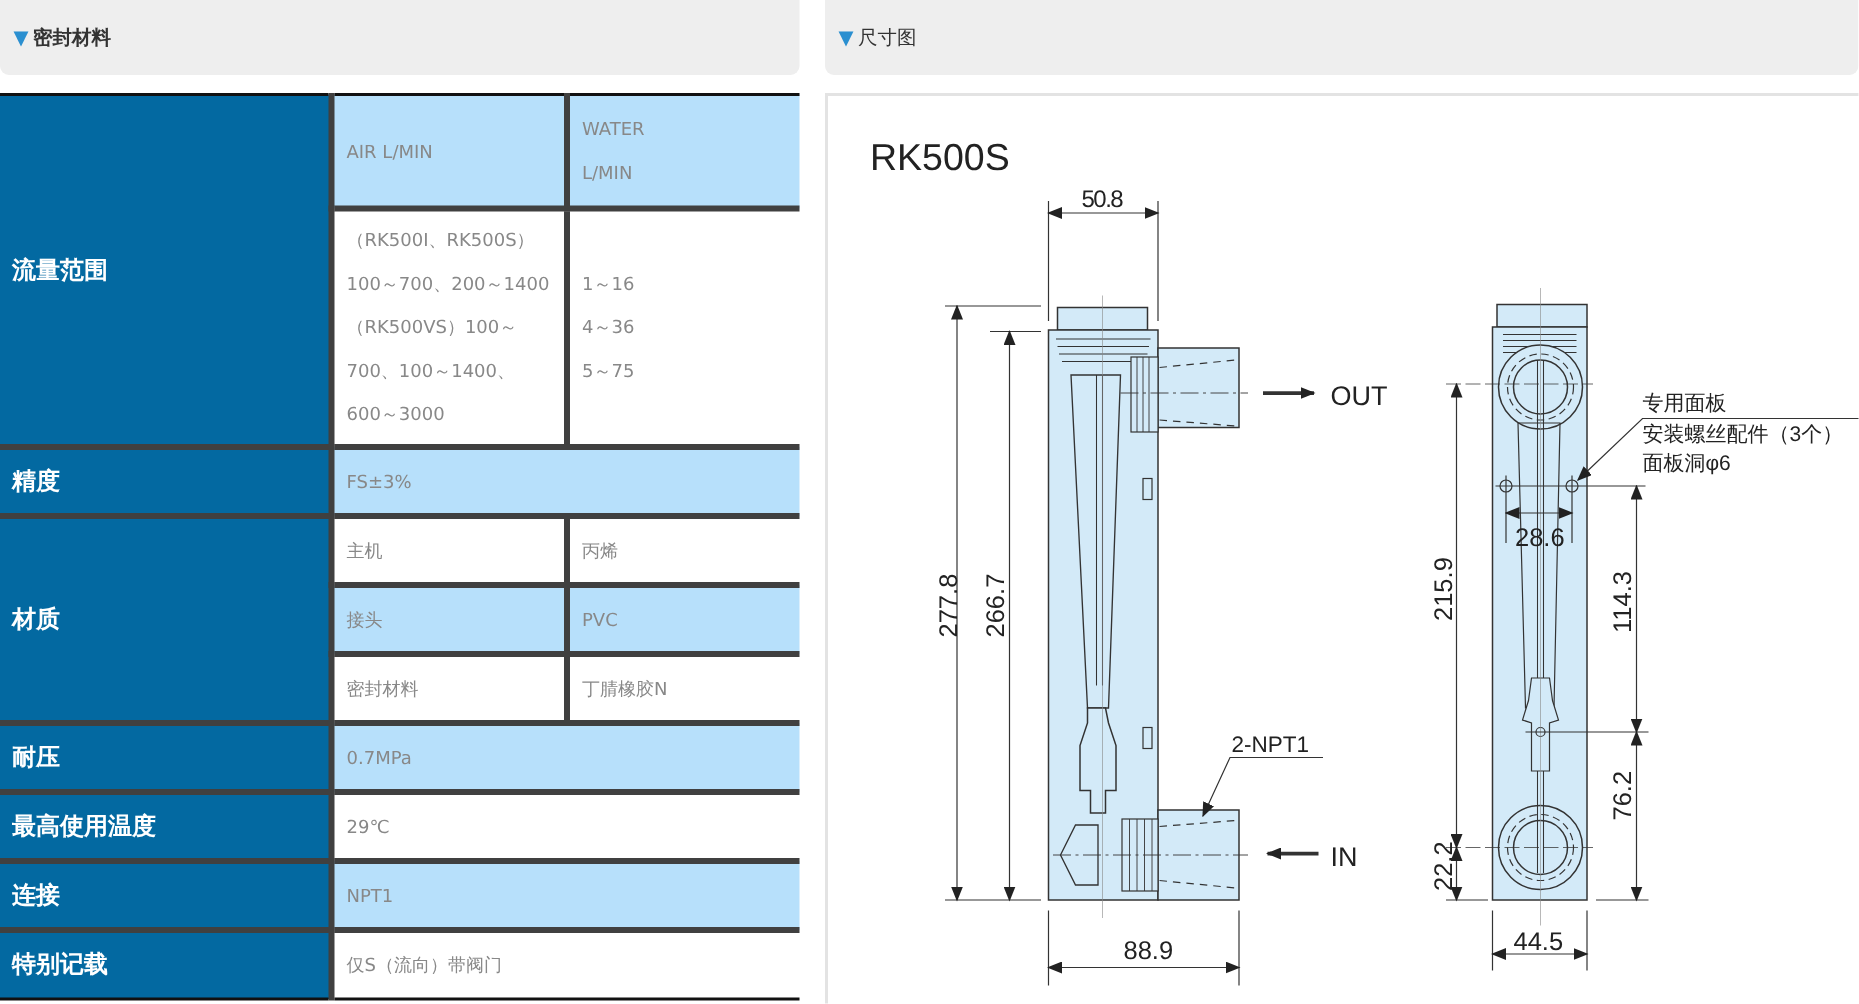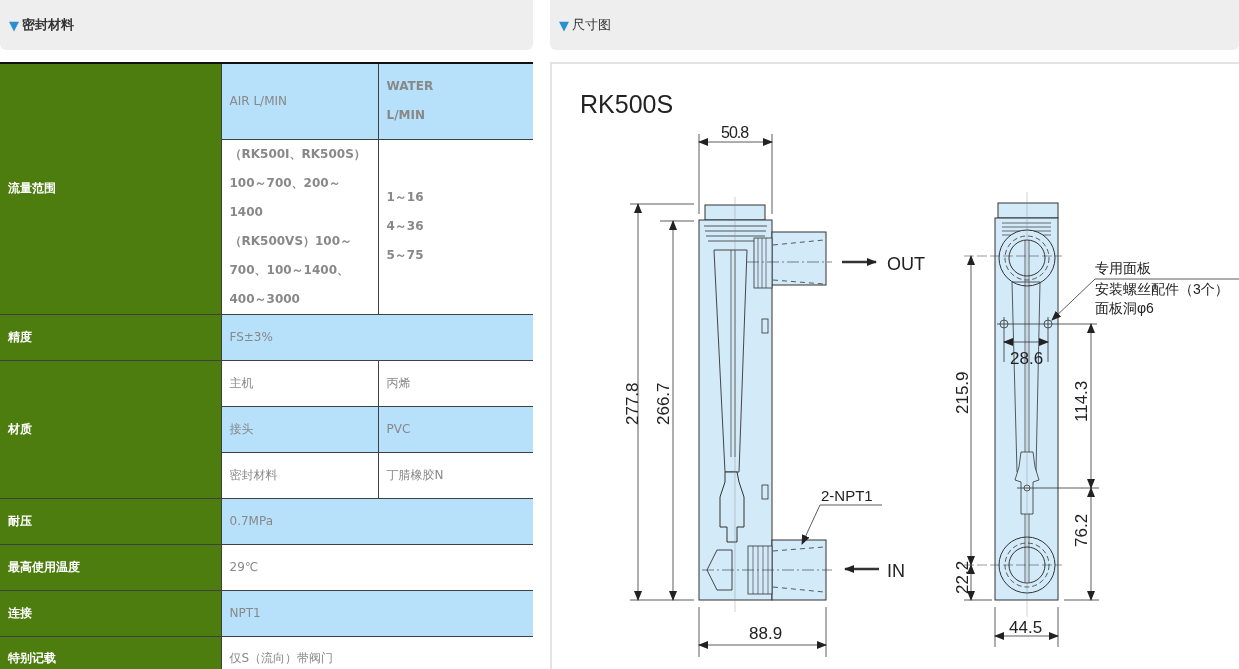--- a/index.html
+++ b/index.html
@@ -16,32 +16,32 @@
   #hdr-left { left: 0; width: 533px; }
   #hdr-right { left: 550px; width: 689px; font-weight: normal; }
 
   
   .spec {
     position: absolute; left: 0; top: 62px; width: 533px;
     border-top: 2px solid #111; border-bottom: 2px solid #111;
     border-collapse: collapse; table-layout: fixed;
     font-size: 12px;
   }
-  .spec td { border: 1px solid #404040; padding: 0 8px; vertical-align: middle; }
+  .spec td { border: 4px solid #404040; padding: 0 8px; vertical-align: middle; }
   .spec td.lbl {
-    background: #4d7c0f; color: #ffffff; font-weight: bold; font-size: 12px;
+    background: #0369a1; color: #ffffff; font-weight: bold; font-size: 16px;
     border-left: none;
   }
   .spec td.val { color: #888888; }
   .spec td.blue { background: #b7e0fb; }
   .spec td.white { background: #ffffff; }
   .spec td:last-child { border-right: none; }
   .spec tr:first-child td { border-top: none; }
   .spec tr:last-child td { border-bottom: none; }
-  .multi span { display: block; line-height: 29px; font-weight: bold; }
+  .multi span { display: block; line-height: 29px; }
 
   
   .drawing-panel {
     position: absolute; left: 550px; top: 62px; width: 700px; height: 620px;
     border: 2px solid #e3e3e3; border-right: none; background: #fff;
   }
   svg text { font-family: "Liberation Sans", "DejaVu Sans", sans-serif; }
 </style>
 </head>
 <body>
@@ -70,21 +70,21 @@
       <span>WATER</span>
       <span>L/MIN</span>
     </td>
   </tr>
   <tr style="height:159px">
     <td class="val white multi">
       <span>（RK500I、RK500S）</span>
       <span>100～700、200～1400</span>
       <span>（RK500VS）100～</span>
       <span>700、100～1400、</span>
-      <span>400～3000</span>
+      <span>600～3000</span>
     </td>
     <td class="val white multi">
       <span>1～16</span>
       <span>4～36</span>
       <span>5～75</span>
     </td>
   </tr>
   <tr style="height:46px">
     <td class="lbl">精度</td>
     <td class="val blue" colspan="2">FS±3%</td>

